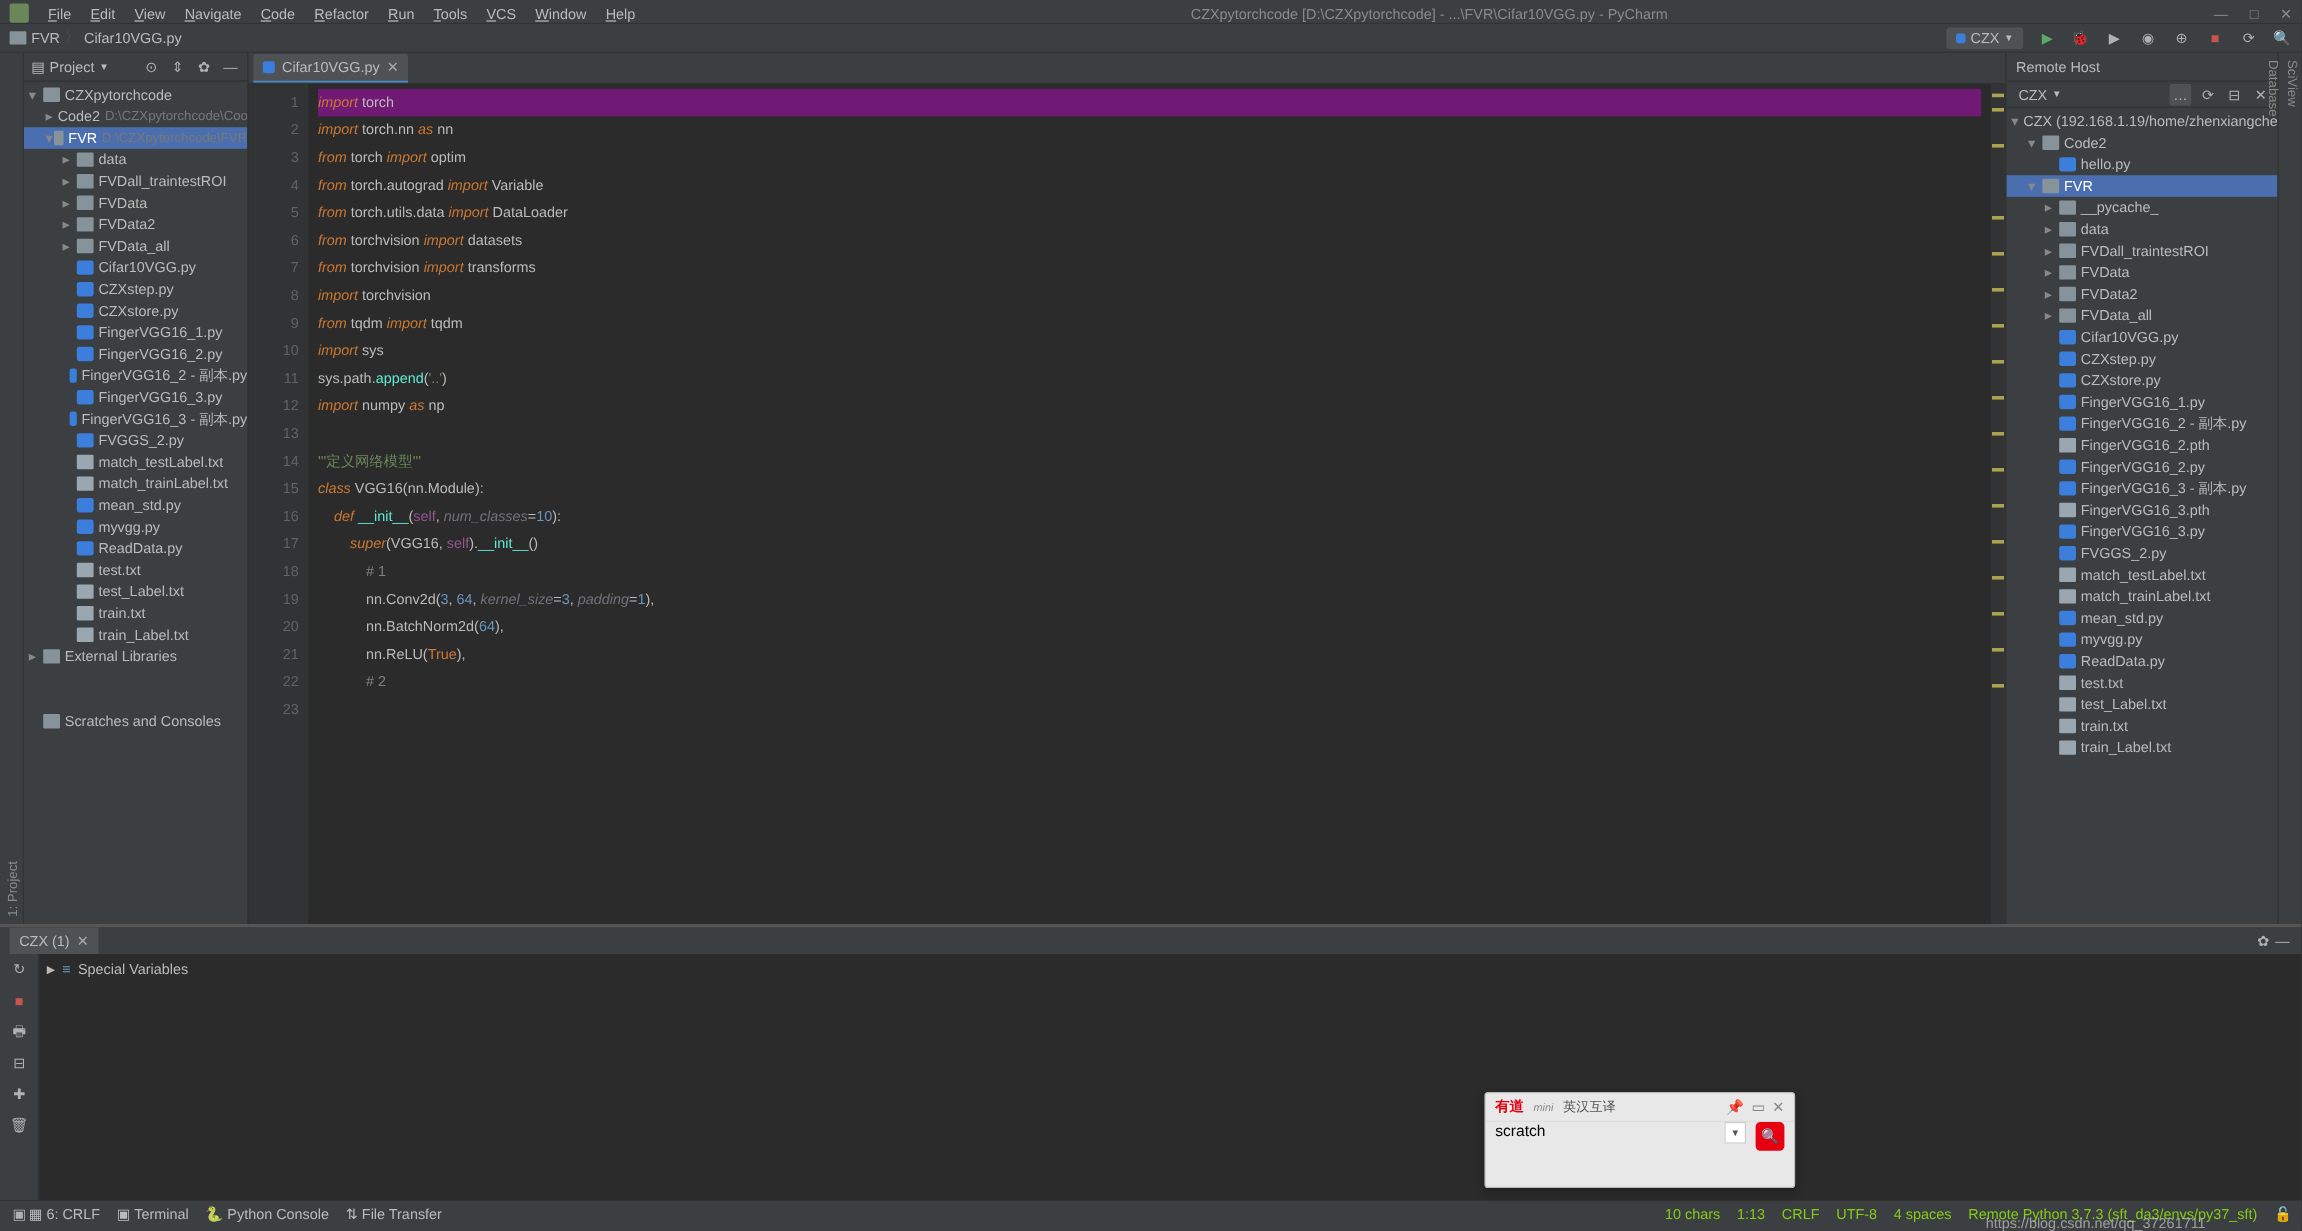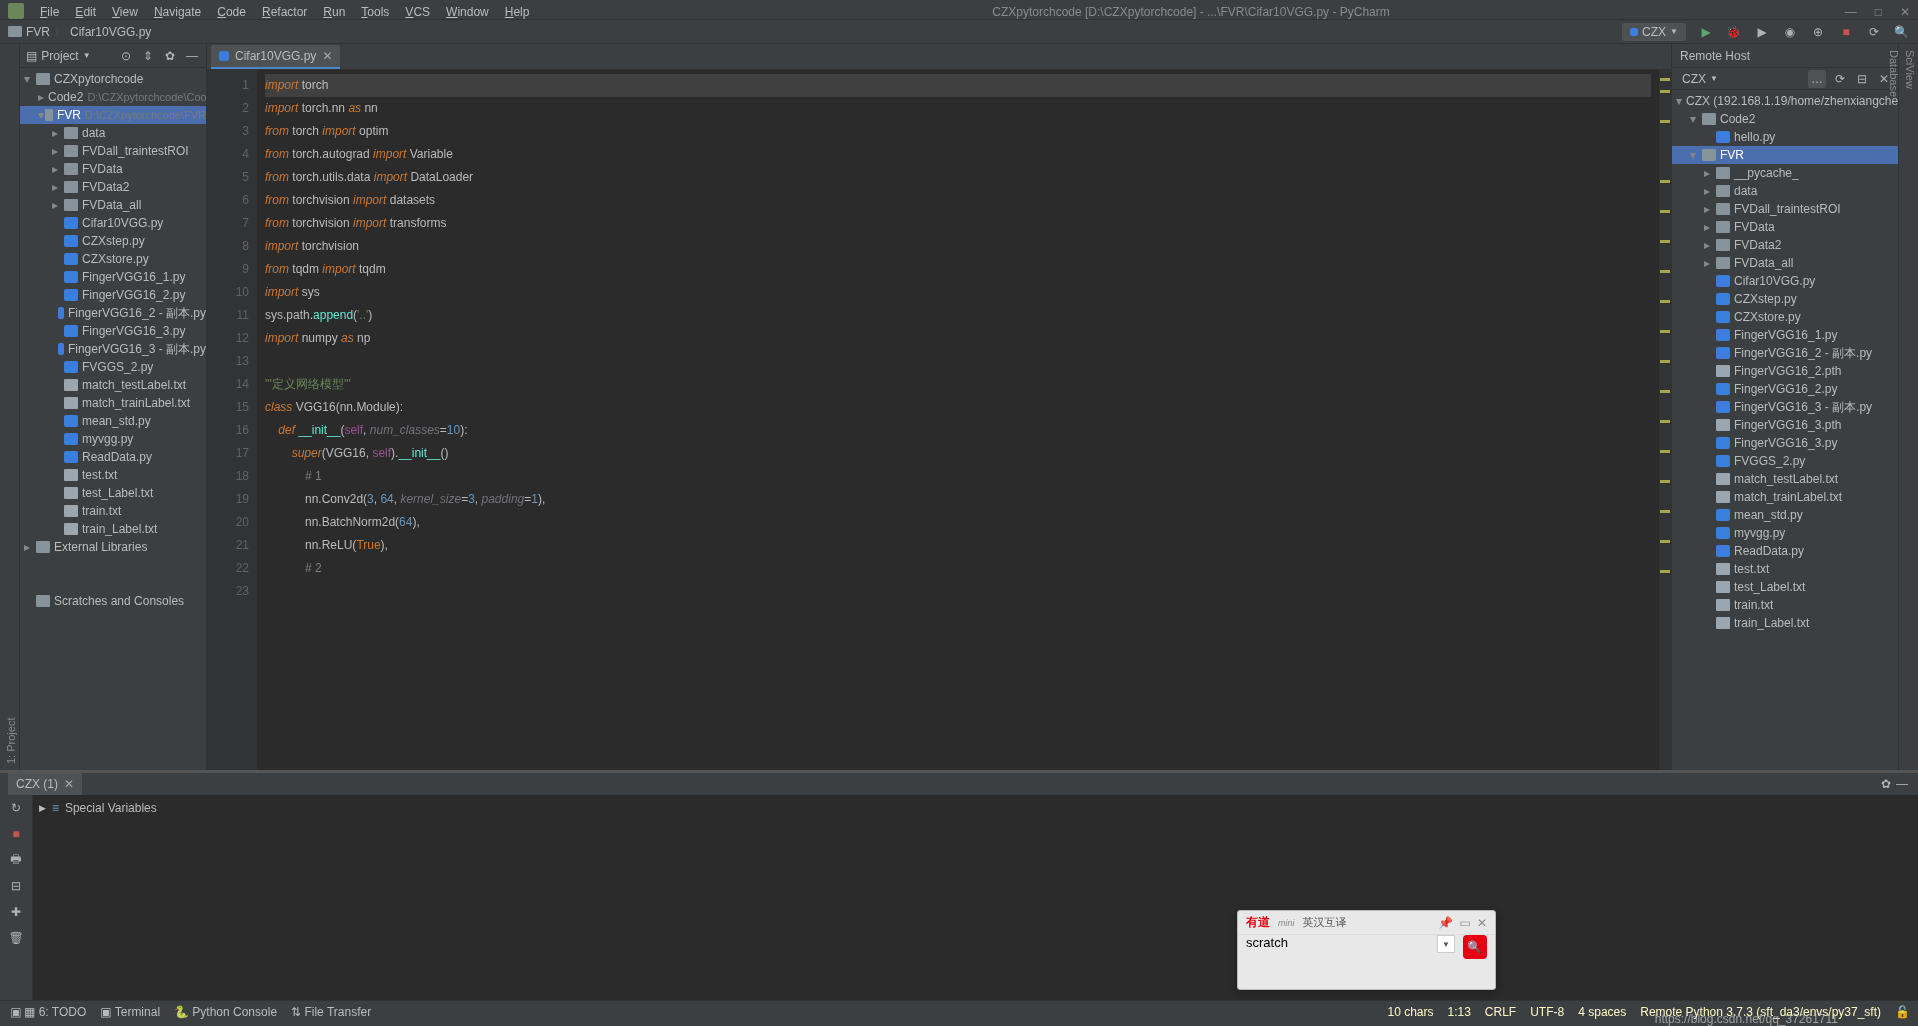--- a/index.html
+++ b/index.html
@@ -41,42 +41,42 @@
 .codelines { flex:1; padding:4px 8px; font-family:"Consolas",monospace; font-size:13px; line-height:23px; position:relative; }
 .codeline { white-space:pre; }
 .kw { color:#cc7832; font-style:italic; }
 .kw2 { color:#cc7832; }
 .str { color:#6a8759; }
 .num { color:#6897bb; }
 .param { color:#72737a; font-style:italic; }
 .fn { color:#5eead4; }
 .cmt { color:#808080; }
 .selfkw { color:#94558d; }
-.line-hl { background:#404040; }
+.line-hl { background:#701a75; }
 .markerbar { width:12px; background:#313335; position:relative; }
 .marker { position:absolute; right:1px; width:10px; height:3px; background:#a9a44f; }
 .remote-panel { width:227px; background:#3b3f41; border-left:1px solid #323232; display:flex; flex-direction:column; }
 .remote-hdr { height:24px; border-bottom:1px solid #323232; padding:0 8px; display:flex; align-items:center; }
 .remote-sub { height:22px; display:flex; align-items:center; padding:0 6px; gap:6px; border-bottom:1px solid #323232; }
 .remote-sub .folder-lbl { flex:1; display:flex; align-items:center; gap:4px; }
 .remote-sub .btn { width:18px; height:18px; background:#4e5254; display:flex; align-items:center; justify-content:center; border-radius:2px; cursor:pointer; }
 .bottom-panel { height:230px; background:#2b2b2b; border-top:3px solid #555; display:flex; flex-direction:column; }
 .bottom-tabs { height:22px; background:#3c3f41; display:flex; align-items:center; padding:0 8px; }
 .bottom-tabs .btab { padding:0 8px; height:22px; display:flex; align-items:center; cursor:pointer; }
 .bottom-tabs .btab.active { background:#4e5254; }
 .bottom-tabs .spacer { flex:1; }
 .bottom-body { flex:1; display:flex; }
 .bottom-left-icons { width:32px; background:#3c3f41; display:flex; flex-direction:column; align-items:center; padding-top:4px; gap:8px; }
 .bottom-left-icons .bi { width:18px; height:18px; display:flex; align-items:center; justify-content:center; cursor:pointer; color:#afb1b3; }
 .console { flex:1; padding:4px 8px; font-family:"Consolas",monospace; font-size:13px; line-height:22px; color:#a9b7c6; }
 .vars-panel { width:490px; border-left:1px solid #323232; padding:6px; }
 .vars-panel .varrow { display:flex; align-items:center; gap:6px; cursor:pointer; }
 .statusbar { height:22px; background:#3c3f41; border-top:1px solid #323232; display:flex; align-items:center; padding:0 8px; font-size:11px; }
 .statusbar .spacer { flex:1; }
-.statusbar .sitem { margin-left:14px; color:#fef9c3; }
+.statusbar .sitem { margin-left:14px; color:#84cc16; }
 .statusbar .tool { margin-right:14px; display:flex; align-items:center; gap:4px; cursor:pointer; }
 .popup { position:absolute; right:422px; bottom:36px; width:259px; height:80px; background:#e8e8e8; border:1px solid #bbb; border-radius:3px; color:#555; box-shadow:0 2px 8px rgba(0,0,0,.3); }
 .popup .phdr { height:24px; display:flex; align-items:center; padding:0 8px; gap:8px; border-bottom:1px solid #ddd; }
 .popup .logo { color:#e60012; font-weight:bold; font-family:"SimSun"; }
 .popup .mini { font-size:9px; font-style:italic; color:#888; }
 .popup .ctrls { margin-left:auto; display:flex; gap:6px; color:#888; cursor:pointer; }
 .popup .pbody { display:flex; align-items:flex-start; height:54px; padding:0 8px; gap:8px; }
 .popup input { flex:1; border:none; outline:none; background:transparent; font-size:13px; }
 .popup .dropbtn { width:18px; height:18px; background:#fff; border:1px solid #ccc; display:flex; align-items:center; justify-content:center; cursor:pointer; }
 .popup .srchbtn { width:24px; height:24px; background:#e60012; border-radius:4px; display:flex; align-items:center; justify-content:center; cursor:pointer; color:#fff; }
@@ -579,21 +579,21 @@
         <span style="color:#6e9cbe;">≡</span>
         <span>Special Variables</span>
       </div>
     </div>
   </div>
 </div>
 
 <div class="statusbar">
   <span class="btn-icon">▣</span>
   <div id="status-tools" style="display:flex;">
-      <span class="tool">▦ 6: TODO</span>
+      <span class="tool">▦ 6: CRLF</span>
       <span class="tool">▣ Terminal</span>
       <span class="tool">🐍 Python Console</span>
       <span class="tool">⇅ File Transfer</span>
     </div>
   <div class="spacer"></div>
   <span class="sitem">10 chars</span>
   <span class="sitem">1:13</span>
   <span class="sitem">CRLF</span>
   <span class="sitem">UTF-8</span>
   <span class="sitem">4 spaces</span>

